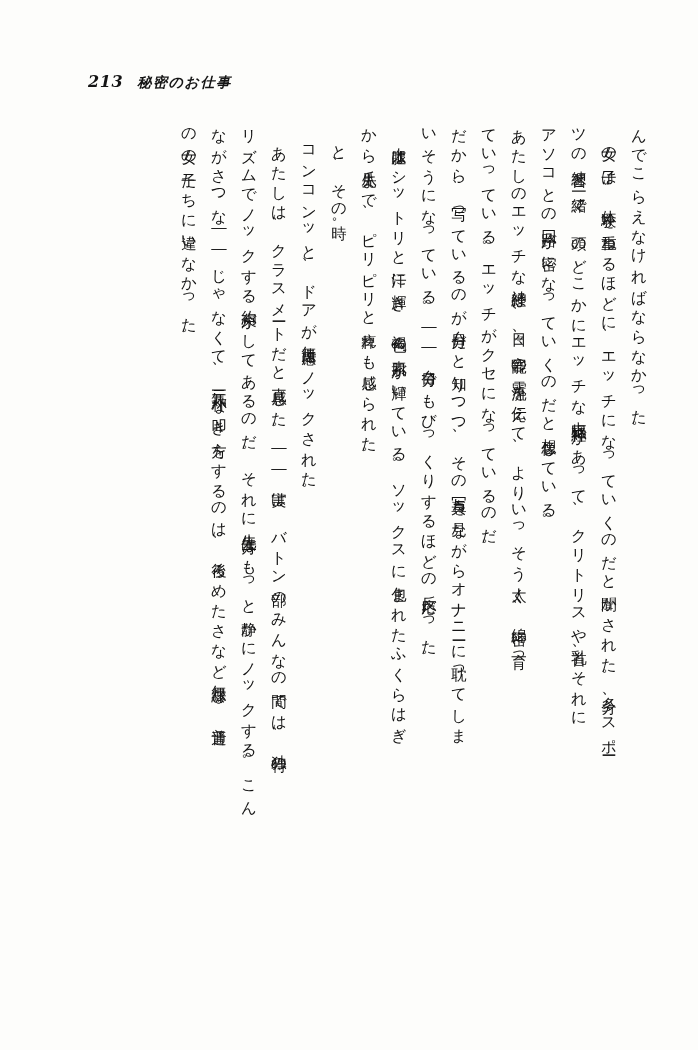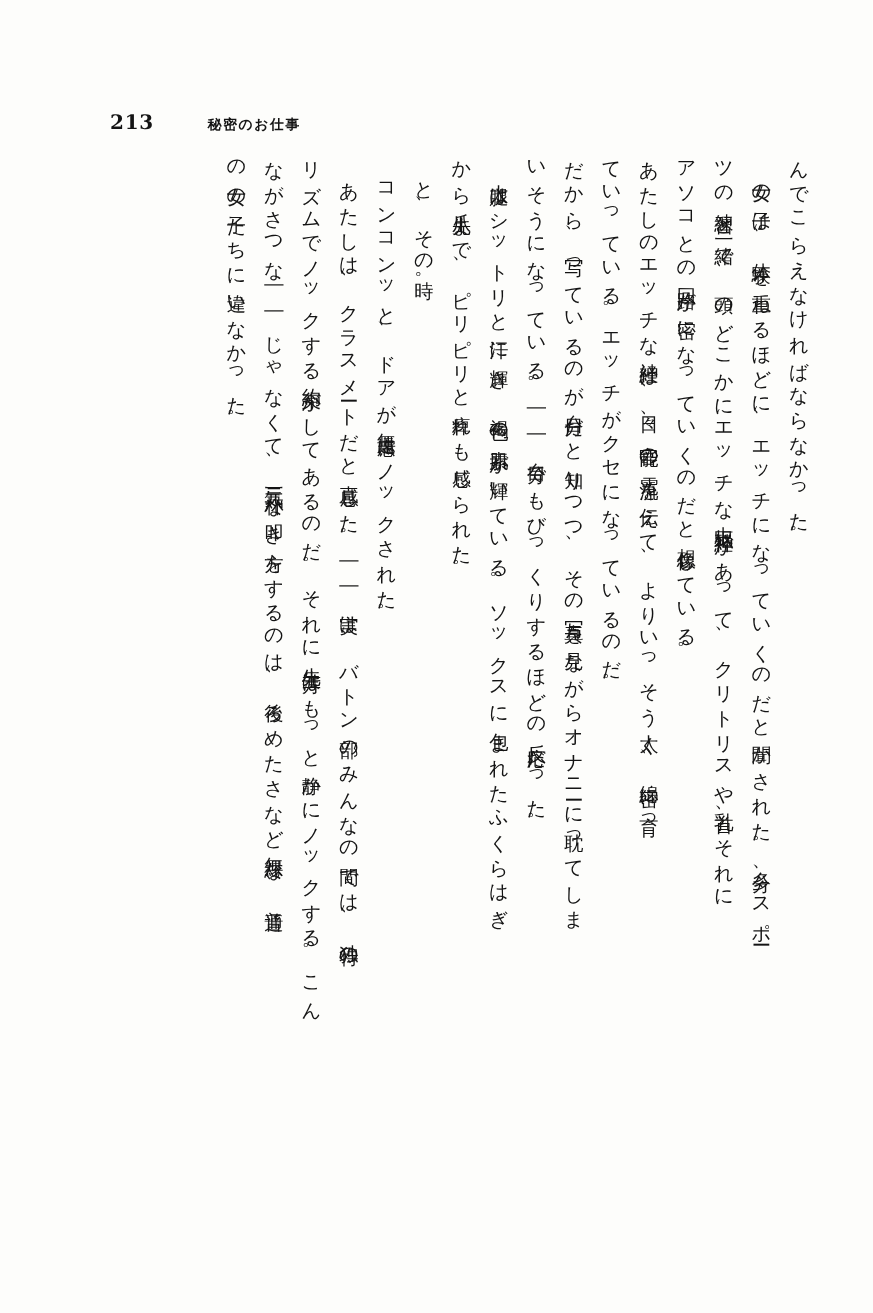--- a/index.html
+++ b/index.html
@@ -18,41 +18,41 @@
 
   .page {
     position: absolute;
     inset: 0;
     background: #fdfdfb;
   }
 
   
   .header {
     position: absolute;
-    top: 88px;
+    top: 72px;
     left: 88px;
     display: flex;
     align-items: baseline;
     gap: 14px;
     font-size: 15px;
     letter-spacing: 0.04em;
     color: #141414;
     font-weight: 700;
+    font-style: italic;
   }
   .header .folio {
     font-family: "DejaVu Serif", serif;
     font-size: 16px;
     font-weight: 700;
   }
   .header .running-title {
     font-family: "DejaVu Serif", serif;
-    font-size: 11px;
+    font-size: 14px;
     font-weight: 700;
     letter-spacing: 0.12em;
-    margin-left: 29px;
   }
 
   
   .textblock {
     position: absolute;
     top: 118px;
     left: 66px;
     right: 52px;
     height: 900px;
     display: flex;

